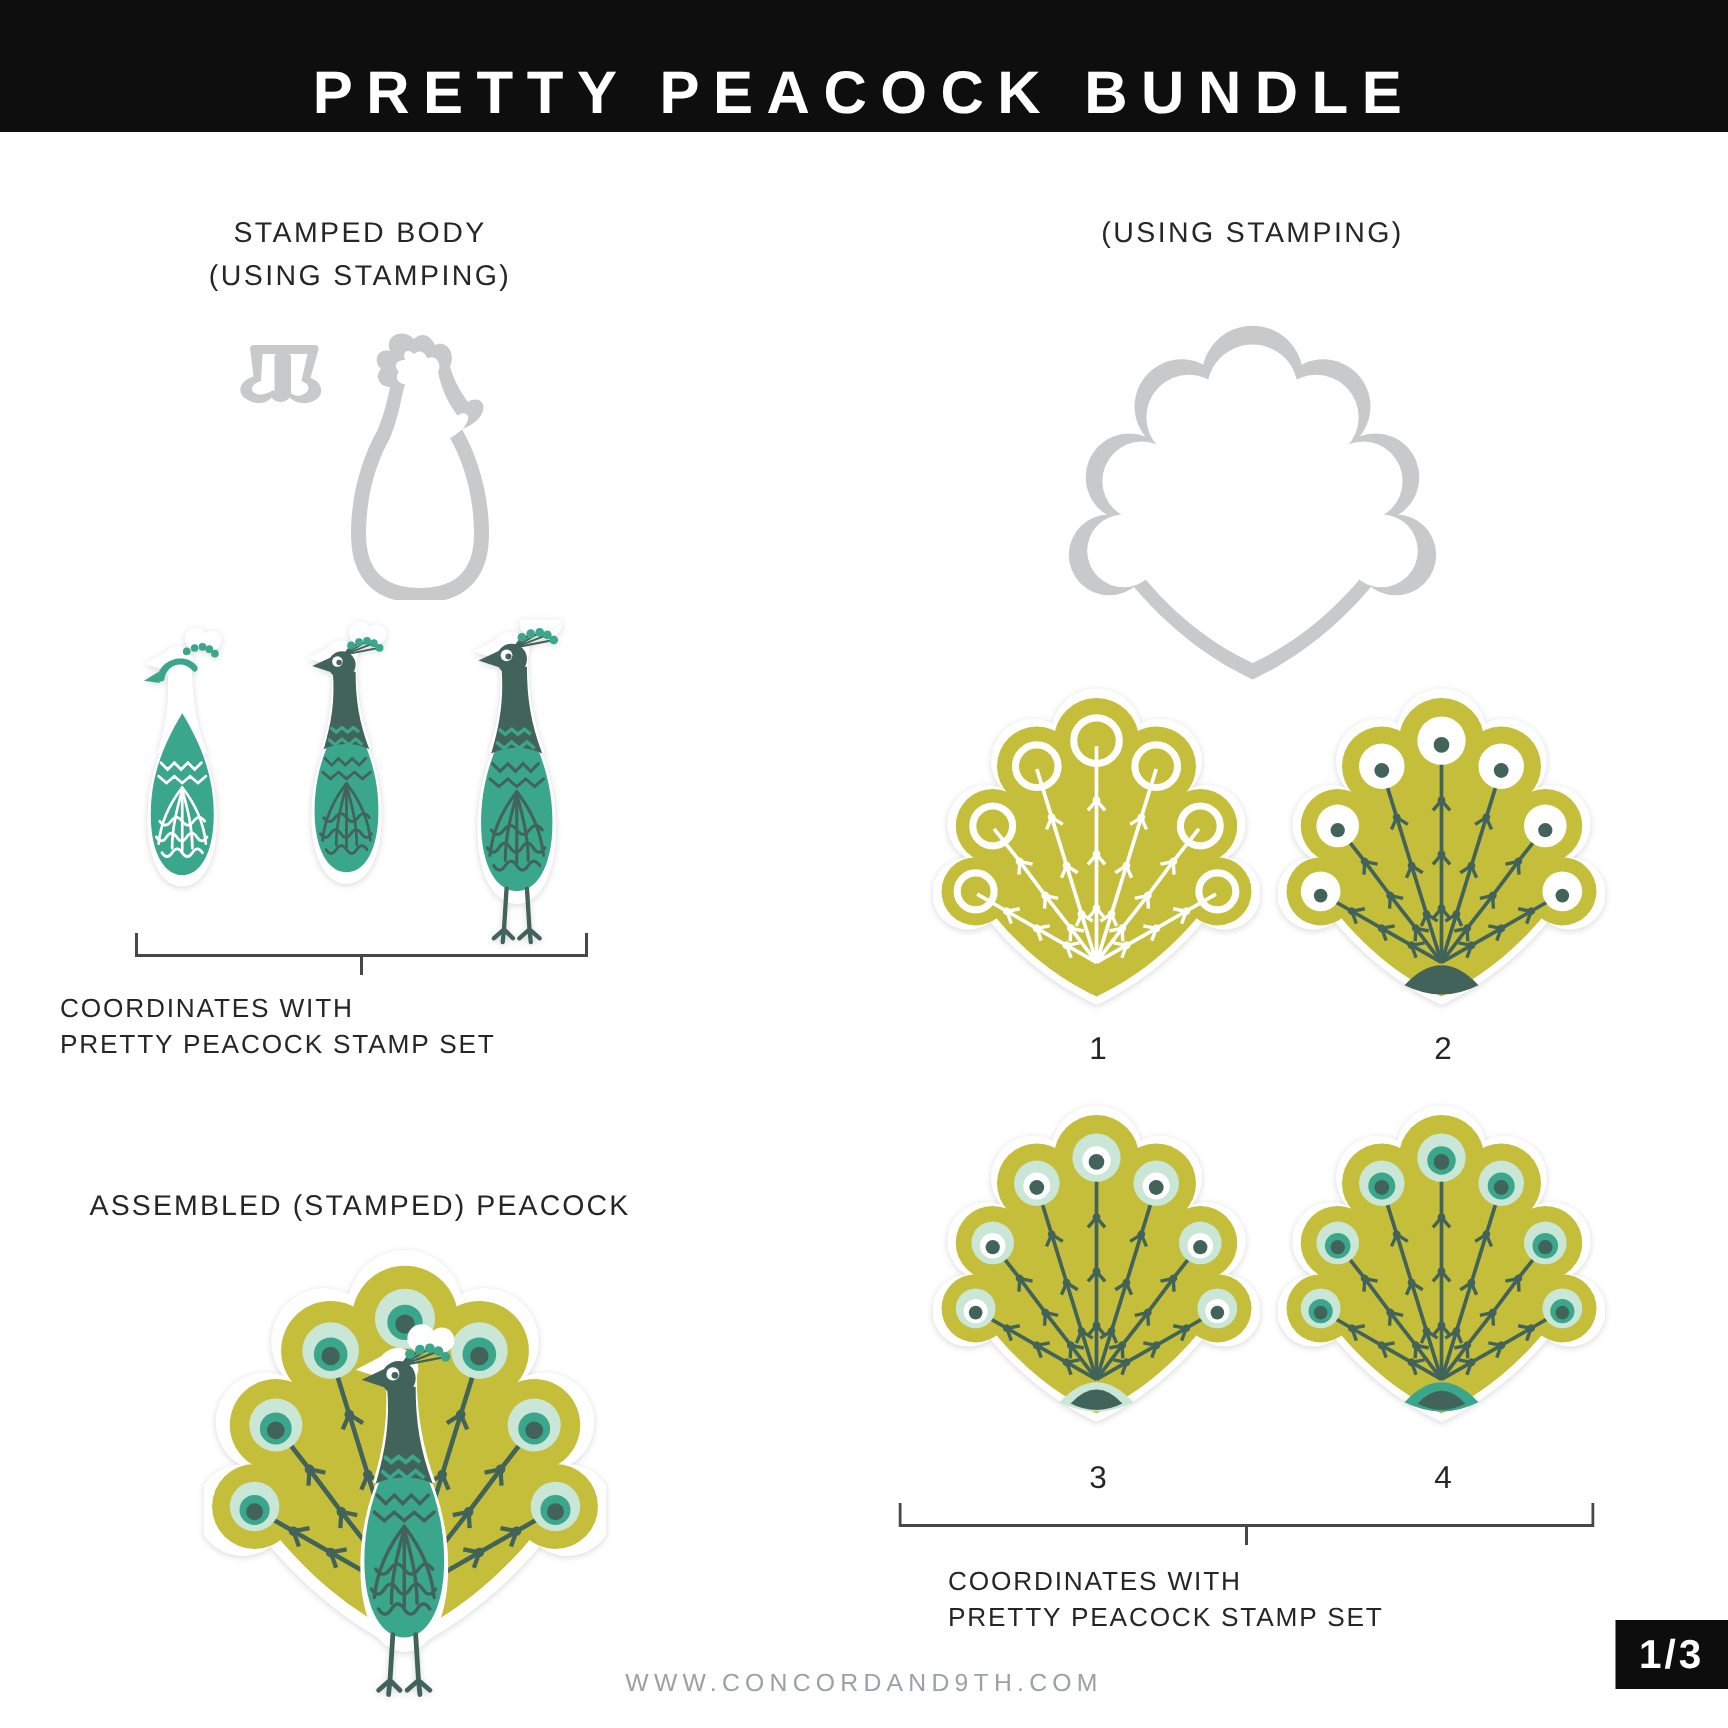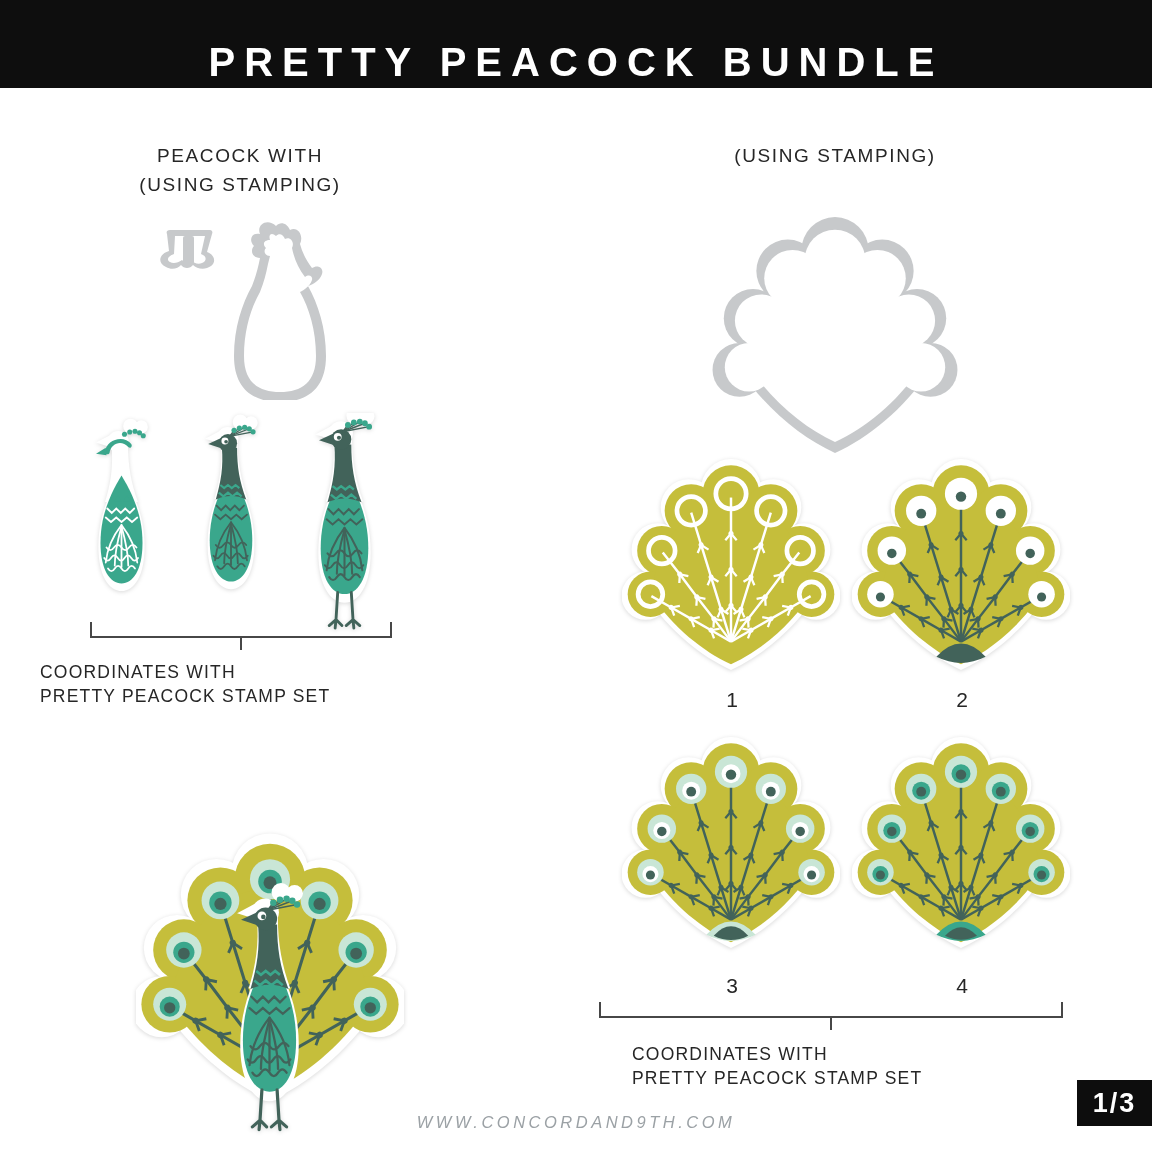--- a/index.html
+++ b/index.html
@@ -12,21 +12,21 @@
   .abs{position:absolute;}
   header.banner{position:absolute;left:0;top:0;width:1152px;height:88px;background:var(--banner);
     display:flex;align-items:center;justify-content:center;}
   h1.title{color:#fff;font-size:40px;font-weight:700;letter-spacing:9px;white-space:nowrap;margin-top:37px;}
   .sec-title{color:var(--text);font-size:19px;letter-spacing:1.6px;text-align:center;line-height:29px;}
   .coords{color:var(--text);font-size:17.5px;letter-spacing:1.2px;text-align:left;line-height:24px;}
   .assembled-title{color:var(--text);font-size:19px;letter-spacing:1.4px;text-align:center;}
   .num-row{display:flex;}
   .num-cell{width:230px;text-align:center;color:var(--text);font-size:21px;}
   .footer-url{position:absolute;left:0;top:1113px;width:1152px;text-align:center;
-    color:var(--url-gray);font-size:16.5px;letter-spacing:3.5px;font-style:italic;}
+    color:var(--url-gray);font-size:16.5px;letter-spacing:3.5px;}
   .page-badge{position:absolute;left:1077px;top:1080px;width:75px;height:46px;background:#0d0d0d;
     display:flex;align-items:center;justify-content:center;color:#fff;font-size:27px;font-weight:700;letter-spacing:2px;}
   .bracket{stroke:#474747;stroke-width:2;fill:none;}
   
   .f-gray{fill:var(--die-gray);} .f-white{fill:#ffffff;} .f-chart{fill:var(--chartreuse);}
   .f-teal{fill:var(--teal);} .f-dark{fill:var(--dark-green);}
   .c-white{color:#ffffff;} .c-teal{color:var(--teal);} .c-dark{color:var(--dark-green);}
   .c-mint{color:var(--mint);}
   #fan-stems-w{stroke:#fff;} #fan-stems-d{stroke:var(--dark-green);}
   #m-white path{stroke:#fff;} #m-white circle{fill:#fff;}
@@ -184,21 +184,21 @@
 </defs>
 </svg>
 
 <div class="page">
 
   <header class="banner">
     <h1 class="title">PRETTY PEACOCK BUNDLE</h1>
   </header>
 
   <div class="abs sec-title" style="left:40px;top:141px;width:400px;">
-    <div>PEACOCK WITH</div>
+    <div>STAMPED BODY</div>
     <div>(USING STAMPING)</div>
   </div>
 
   <svg class="abs" style="left:146px;top:212px;" width="192" height="188" viewBox="0 0 192 188">
 
     <g>
       <path class="f-gray" d="M24,18 L64,18 C66,18 67,20 66,22 L61,40 C70,43 71,53 61,56 C56,58 50,56 47,53 C44,57 38,57 35,53 C32,57 25,58 20,55 C11,51 13,42 23,39 L21,22 C20,20 21,18 24,18 Z"></path>
       <path fill="#ffffff" d="M29,24 L59,24 L55,42 C61,44 61,49 56,51 C52,53 48,51 45,48 C43,51 39,51 36,48 C32,51 27,52 24,50 C20,48 22,44 28,42 Z"></path>
       <rect class="f-gray" x="37" y="24" width="11" height="28" rx="2"></rect>
     </g>
@@ -233,20 +233,21 @@
 
   <svg class="abs" style="left:90px;top:621px;" width="302" height="30" viewBox="0 0 302 30">
     <path class="bracket" d="M1,1 L1,16 L301,16 L301,1 M151,16 L151,29"></path>
   </svg>
 
   <div class="abs coords" style="left:40px;top:660px;width:400px;">
     <div>COORDINATES WITH</div>
     <div>PRETTY PEACOCK STAMP SET</div>
   </div>
 
+  <div class="abs assembled-title" style="left:20px;top:794px;width:440px;">ASSEMBLED (STAMPED) PEACOCK</div>
 
   <svg class="abs shadow" style="left:136px;top:824px;" width="268" height="326" viewBox="0 0 268 326">
     <g transform="translate(16,8) scale(1.18)">
       <use href="#fan-sil" class="f-white" transform="translate(100,120) scale(1.08) translate(-100,-120)"></use>
       <use href="#fan-sil" class="f-chart"></use>
       <use href="#fan-stems-d"></use>
       <use href="#fan-eyes-fill" class="c-mint"></use>
       <use href="#fan-eyes-mid" class="c-teal"></use>
       <use href="#fan-eyes-dot" class="c-dark"></use>
     </g>

